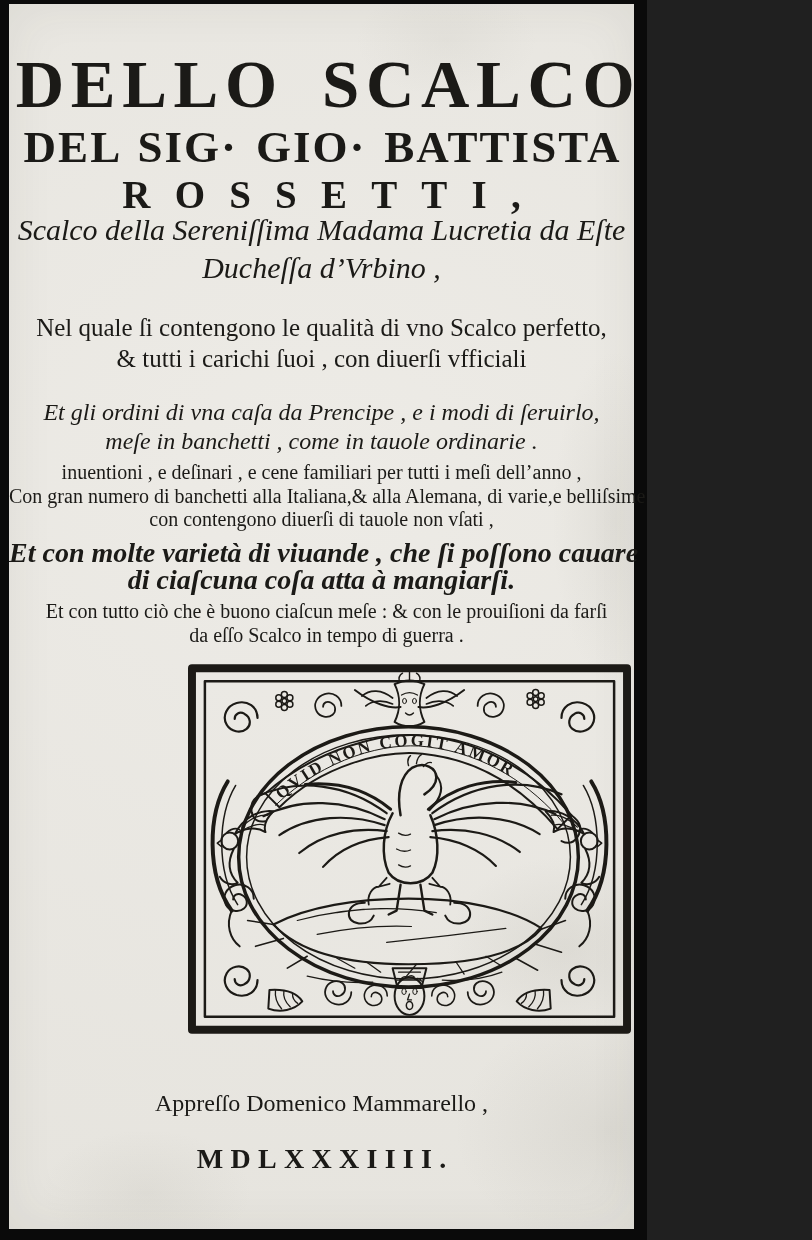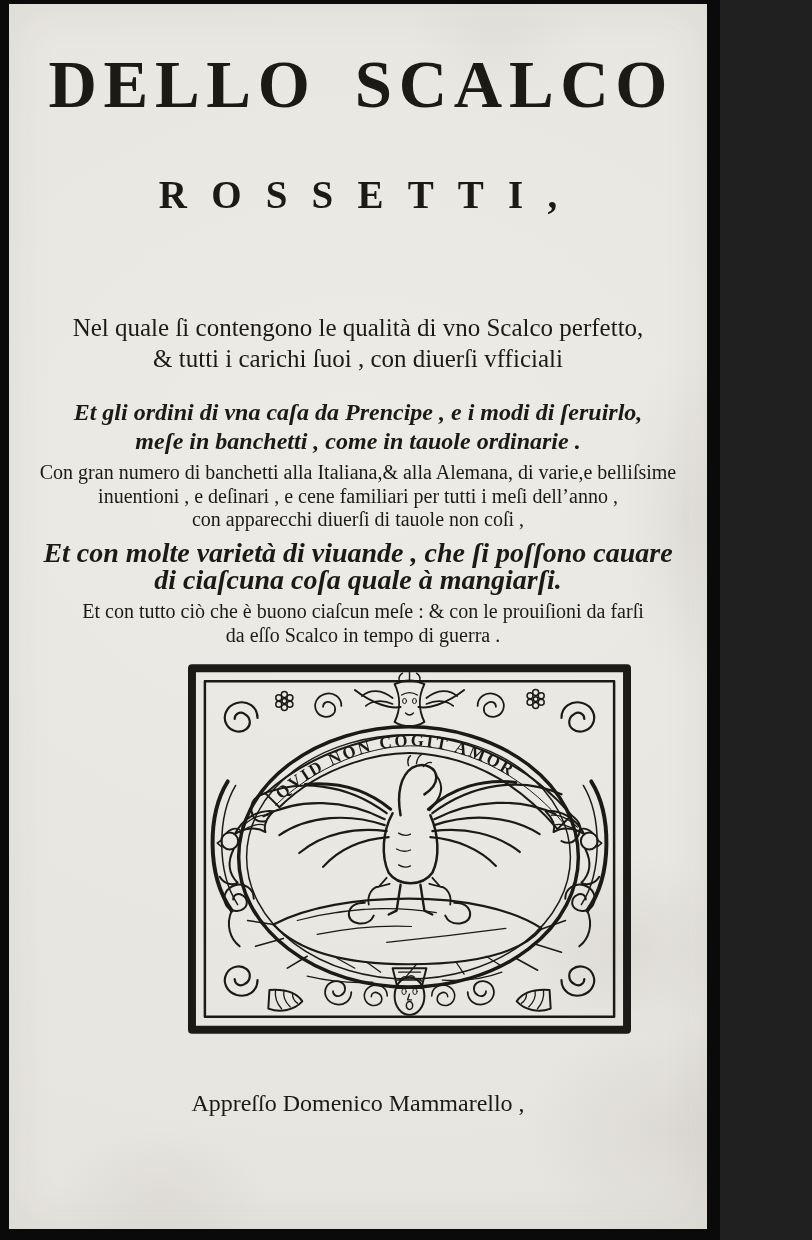--- a/index.html
+++ b/index.html
@@ -1,18 +1,18 @@
 <!DOCTYPE html>
 <html><head>
 <meta charset="utf-8">
 <style>
   html,body{margin:0;padding:0;background:#202020;}
   .page{
     position:relative;
-    width:720px;height:1240px;
+    width:647px;height:1240px;
     background:#0a0a0a;
     overflow:hidden;
     font-family:"Liberation Serif","DejaVu Serif",serif;
     color:#1b1a17;
   }
   .paper{
     position:absolute;left:9px;top:4px;right:13px;bottom:11px;
     background:
       radial-gradient(90px 240px at 97% 42%, rgba(150,148,136,.12), transparent 70%),
       radial-gradient(170px 130px at 89% 77%, rgba(150,148,136,.14), transparent 70%),
@@ -23,63 +23,68 @@
     box-shadow: inset 0 0 50px rgba(60,55,40,.07);
   }
   .tline{position:absolute;left:0;right:0;text-align:center;white-space:nowrap;}
   .t1{top:42px;font-size:67px;font-weight:700;letter-spacing:.10em;text-indent:.10em;word-spacing:.22em;}
   .t2{top:117px;font-size:45px;font-weight:700;letter-spacing:.045em;text-indent:.045em;word-spacing:.10em;}
   .t3{top:168px;font-size:39px;font-weight:700;letter-spacing:.62em;text-indent:.62em;}
   .ded{top:207px;font-size:30px;font-style:italic;line-height:38px;}
   .blk{position:absolute;left:0;right:0;text-align:center;}
   .blk div{white-space:nowrap;}
   .contents{top:308px;font-size:25px;line-height:31px;}
-  .orders{top:394px;font-size:24px;line-height:29px;font-style:italic;font-weight:700;}
+  .orders{top:394px;font-size:24px;line-height:29px;font-style:italic;font-weight:400;}
   .banquets{top:457px;font-size:20px;line-height:23.5px;}
   .viands{top:535px;font-size:28px;line-height:27px;font-style:italic;font-weight:600;}
   .monthly{top:596px;font-size:20px;line-height:23.5px;padding-left:10px;}
   .place{top:1049px;font-size:27px;font-weight:600;letter-spacing:.40em;text-indent:.40em;}
   .publisher{top:1086px;font-size:24px;}
   .year{top:1139px;font-size:28px;font-weight:600;letter-spacing:.26em;text-indent:.26em;}
   .emblem{position:absolute;left:179px;top:657px;width:443px;height:376px;}
   .emblem svg{display:block;width:100%;height:100%;}
   .emblem path,.emblem circle,.emblem ellipse,.emblem rect{
     stroke:#1c1a16;fill:none;stroke-linecap:round;stroke-linejoin:round;
   }
   .emblem text{stroke:none;fill:#1c1a16;font-family:"Liberation Serif","DejaVu Serif",serif;font-weight:700;}
 </style>
 </head>
 <body>
 
 <div class="page">
   <div class="paper">
 
     <div class="tline t1">DELLO SCALCO</div>
+    <div class="tline t2">DEL SIG· GIO· BATTISTA</div>
     <div class="tline t3">ROSSETTI,</div>
 
+    <div class="blk ded">
+      <div>Scalco della Sereniſſima Madama Lucretia da Eſte</div>
+      <div>Ducheſſa d’Vrbino ,</div>
+    </div>
 
     <div class="blk contents">
       <div>Nel quale ſi contengono le qualità di vno Scalco perfetto,</div>
       <div>&amp; tutti i carichi ſuoi , con diuerſi vfficiali</div>
     </div>
 
     <div class="blk orders">
       <div>Et gli ordini di vna caſa da Prencipe , e i modi di ſeruirlo,</div>
       <div>meſe in banchetti , come in tauole ordinarie .</div>
     </div>
 
     <div class="blk banquets">
+      <div>inuentioni , e deſinari , e cene familiari per tutti i meſi dell’anno ,</div>
       <div>Con gran numero di banchetti alla Italiana,&amp; alla Alemana, di varie,e belliſsime</div>
-      <div>inuentioni , e deſinari , e cene familiari per tutti i meſi dell’anno ,</div>
-      <div>con apparecchi diuerſi di tauole non coſi ,</div>
+      <div>con contengono diuerſi di tauole non vſati ,</div>
     </div>
 
     <div class="blk viands">
       <div>Et con molte varietà di viuande , che ſi poſſono cauare</div>
-      <div>di ciaſcuna coſa quale à mangiarſi.</div>
+      <div>di ciaſcuna coſa atta à mangiarſi.</div>
     </div>
 
     <div class="blk monthly">
       <div>Et con tutto ciò che è buono ciaſcun meſe : &amp; con le prouiſioni da farſi</div>
       <div>da eſſo Scalco in tempo di guerra .</div>
     </div>
 
     <div class="emblem">
       <svg viewBox="0 0 446 372">
         <defs>
@@ -229,15 +234,16 @@
             <path d="M206,306 l34,0 l-5,20 l-24,0 Z" stroke-width="2"></path>
             <path d="M212,310 l22,0 M210,318 l24,0" stroke-width="1.2"></path>
           </g>
 
           <path d="M120,314 q34,8 66,6 M256,318 q34,2 60,-8" stroke-width="1.3"></path>
         </g>
       </svg>
     </div>
 
     <div class="tline publisher">Appreſſo Domenico Mammarello ,</div>
+    <div class="tline year">MDLXXXIIII.</div>
 
   </div>
 </div>
 
 </body></html>

